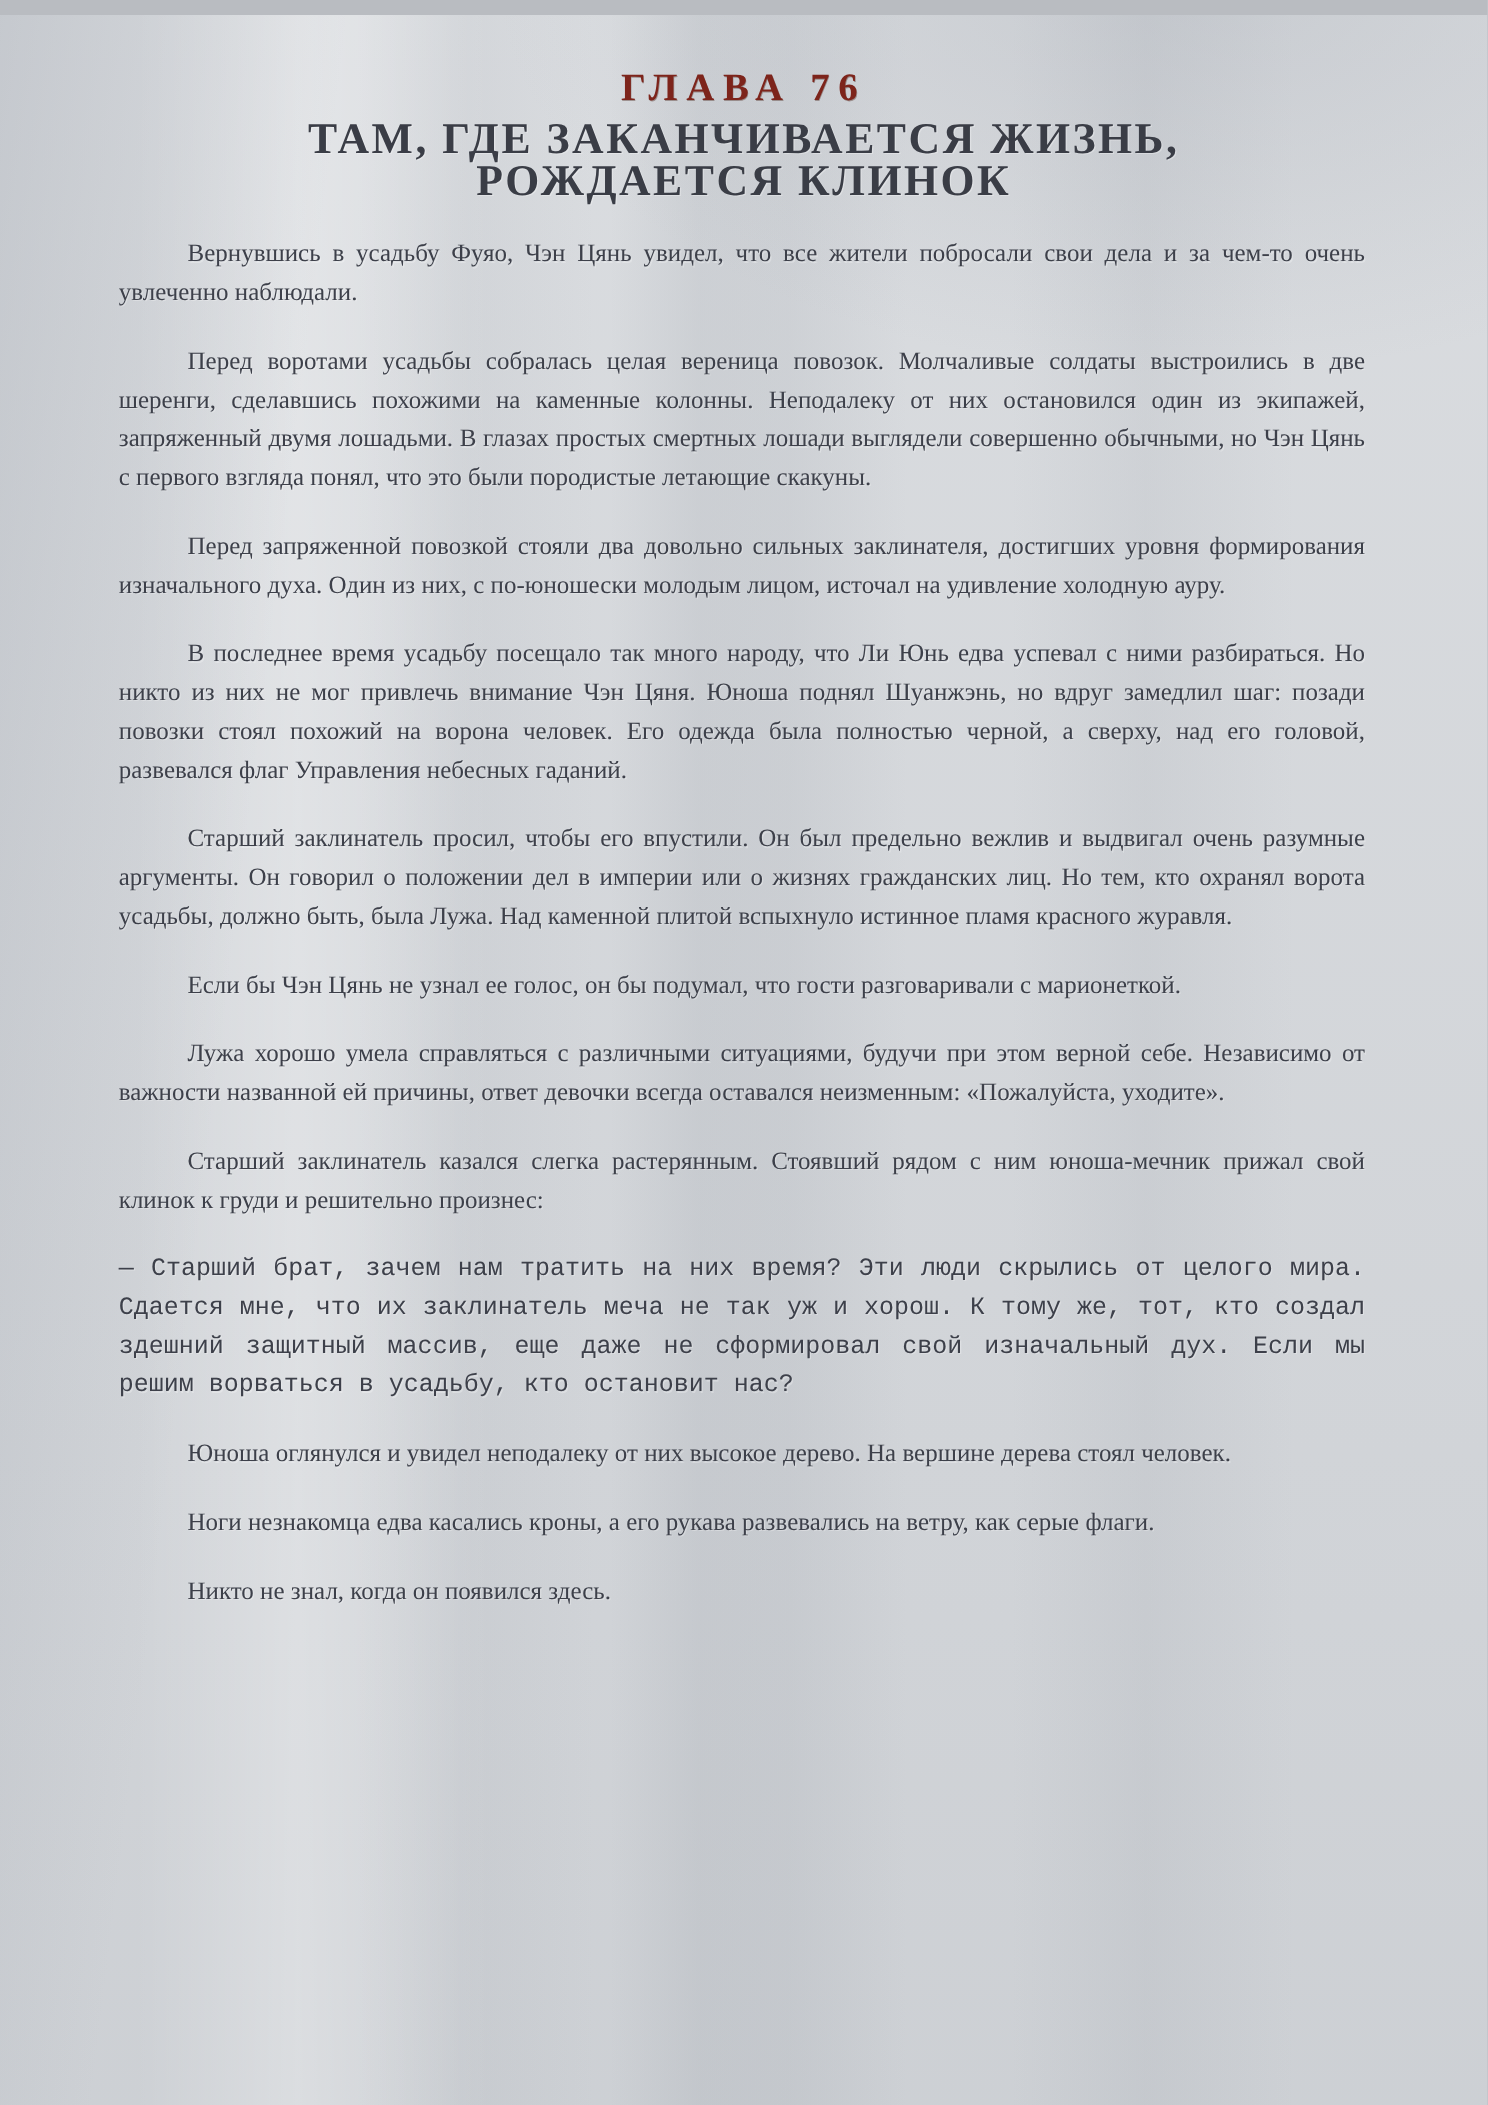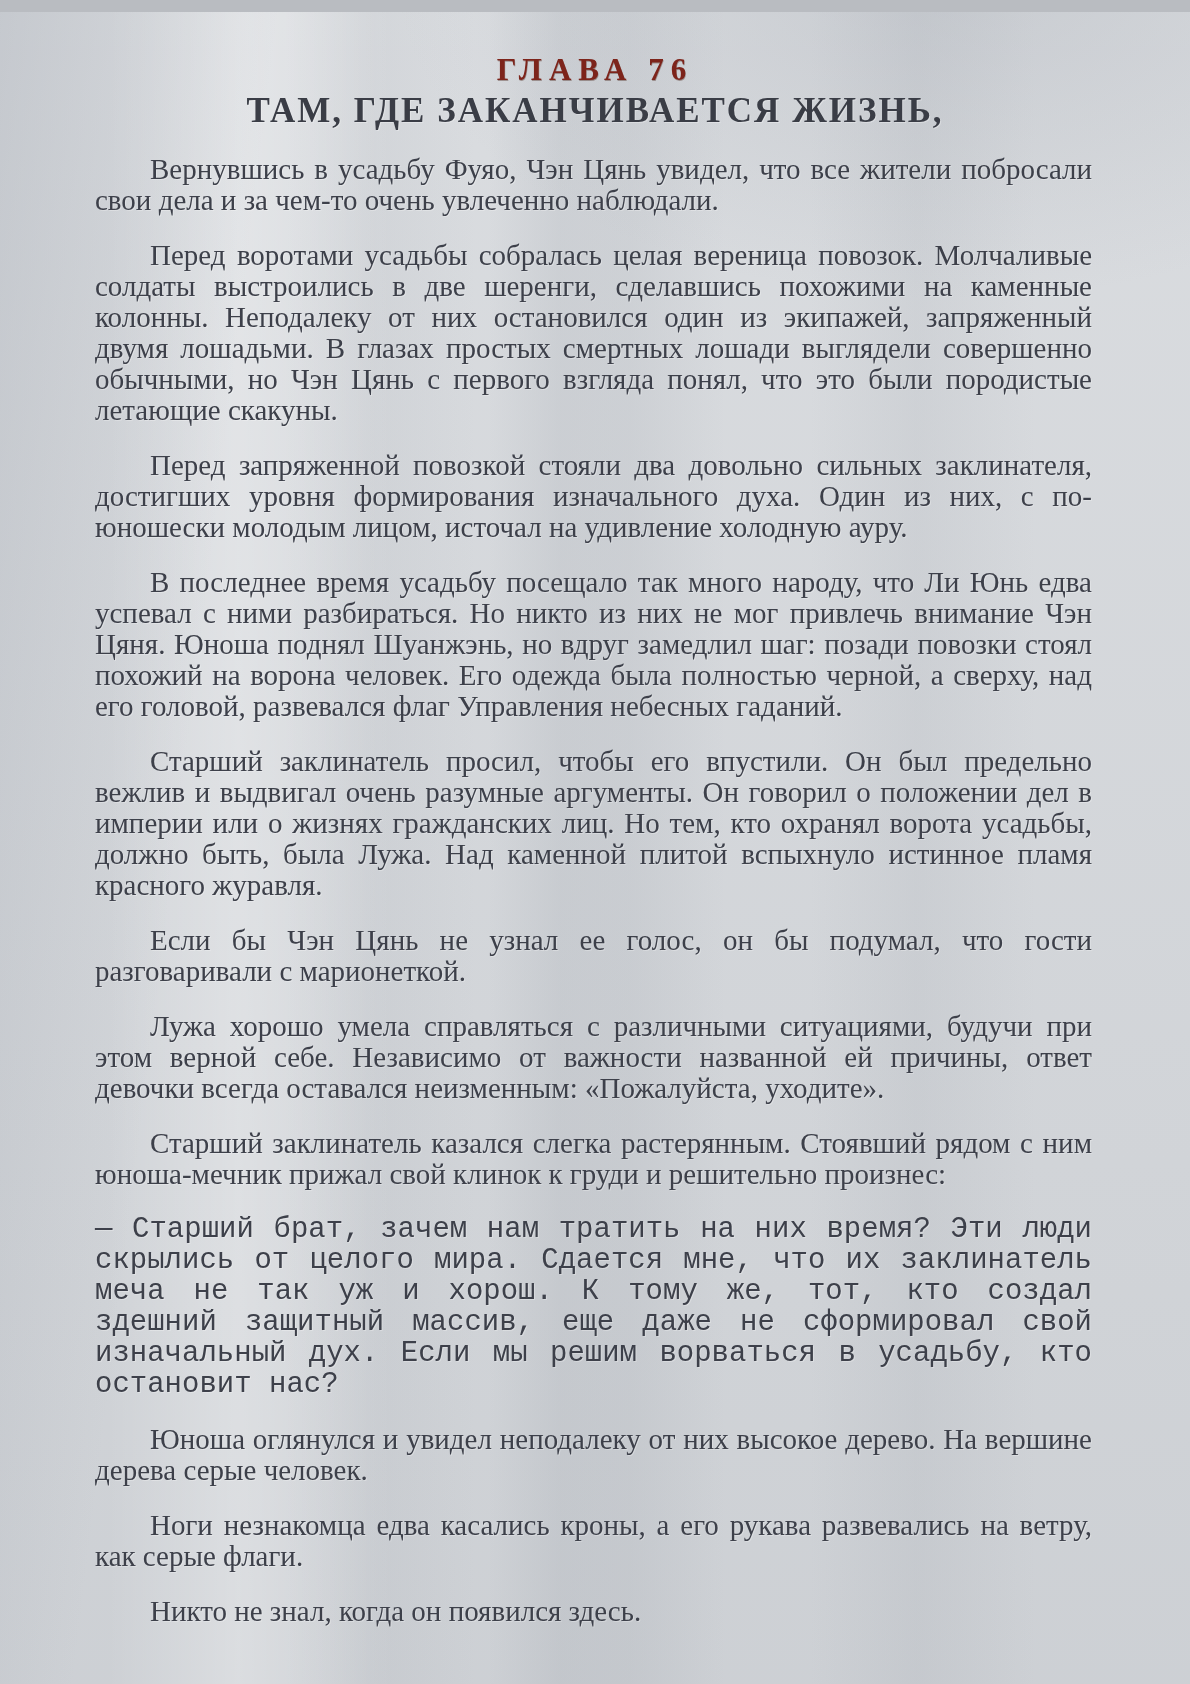--- a/index.html
+++ b/index.html
@@ -45,50 +45,51 @@
     letter-spacing: 2px;
     color: #3a3d46;
     text-shadow: 1px 1px 0 rgba(255,255,255,0.30);
   }
   .title .title-line { display: block; }
   .text-body {
     padding: 26px 98px 0 95px;
   }
   .text-body p {
     margin: 0 0 24px 0;
-    font-size: 29px;
+    font-size: 20px;
     line-height: 31px;
     text-align: justify;
     text-indent: 55px;
     color: #3d404a;
     text-shadow: 1px 1px 0 rgba(255,255,255,0.28);
   }
   .text-body p.no-indent {
     text-indent: 0;
     font-family: Liberation Mono, monospace;
   }
 </style>
 </head>
 <body>
 
 <div class="page">
   <div class="header">
     <h1 class="chapter">ГЛАВА 76</h1>
     <h2 class="title">
       <span class="title-line">ТАМ, ГДЕ ЗАКАНЧИВАЕТСЯ ЖИЗНЬ,</span>
+      <span class="title-line">РОЖДАЕТСЯ КЛИНОК</span>
     </h2>
   </div>
 
   <div class="text-body" id="paragraphs">
       <p>Вернувшись в усадьбу Фуяо, Чэн Цянь увидел, что все жители побросали свои дела и за чем-то очень увлеченно наблюдали.</p>
       <p>Перед воротами усадьбы собралась целая вереница повозок. Молчаливые солдаты выстроились в две шеренги, сделавшись похожими на каменные колонны. Неподалеку от них остановился один из экипажей, запряженный двумя лошадьми. В глазах простых смертных лошади выглядели совершенно обычными, но Чэн Цянь с первого взгляда понял, что это были породистые летающие скакуны.</p>
       <p>Перед запряженной повозкой стояли два довольно сильных заклинателя, достигших уровня формирования изначального духа. Один из них, с по-юношески молодым лицом, источал на удивление холодную ауру.</p>
       <p>В последнее время усадьбу посещало так много народу, что Ли Юнь едва успевал с ними разбираться. Но никто из них не мог привлечь внимание Чэн Цяня. Юноша поднял Шуанжэнь, но вдруг замедлил шаг: позади повозки стоял похожий на ворона человек. Его одежда была полностью черной, а сверху, над его головой, развевался флаг Управления небесных гаданий.</p>
       <p>Старший заклинатель просил, чтобы его впустили. Он был предельно вежлив и выдвигал очень разумные аргументы. Он говорил о положении дел в империи или о жизнях гражданских лиц. Но тем, кто охранял ворота усадьбы, должно быть, была Лужа. Над каменной плитой вспыхнуло истинное пламя красного журавля.</p>
       <p>Если бы Чэн Цянь не узнал ее голос, он бы подумал, что гости разговаривали с марионеткой.</p>
       <p>Лужа хорошо умела справляться с различными ситуациями, будучи при этом верной себе. Независимо от важности названной ей причины, ответ девочки всегда оставался неизменным: «Пожалуйста, уходите».</p>
       <p>Старший заклинатель казался слегка растерянным. Стоявший рядом с ним юноша-мечник прижал свой клинок к груди и решительно произнес:</p>
       <p class="no-indent">— Старший брат, зачем нам тратить на них время? Эти люди скрылись от целого мира. Сдается мне, что их заклинатель меча не так уж и хорош. К тому же, тот, кто создал здешний защитный массив, еще даже не сформировал свой изначальный дух. Если мы решим ворваться в усадьбу, кто остановит нас?</p>
-      <p>Юноша оглянулся и увидел неподалеку от них высокое дерево. На вершине дерева серые человек.</p>
+      <p>Юноша оглянулся и увидел неподалеку от них высокое дерево. На вершине дерева стоял человек.</p>
       <p>Ноги незнакомца едва касались кроны, а его рукава развевались на ветру, как серые флаги.</p>
       <p>Никто не знал, когда он появился здесь.</p>
     </div>
 </div>
 
 </body></html>

